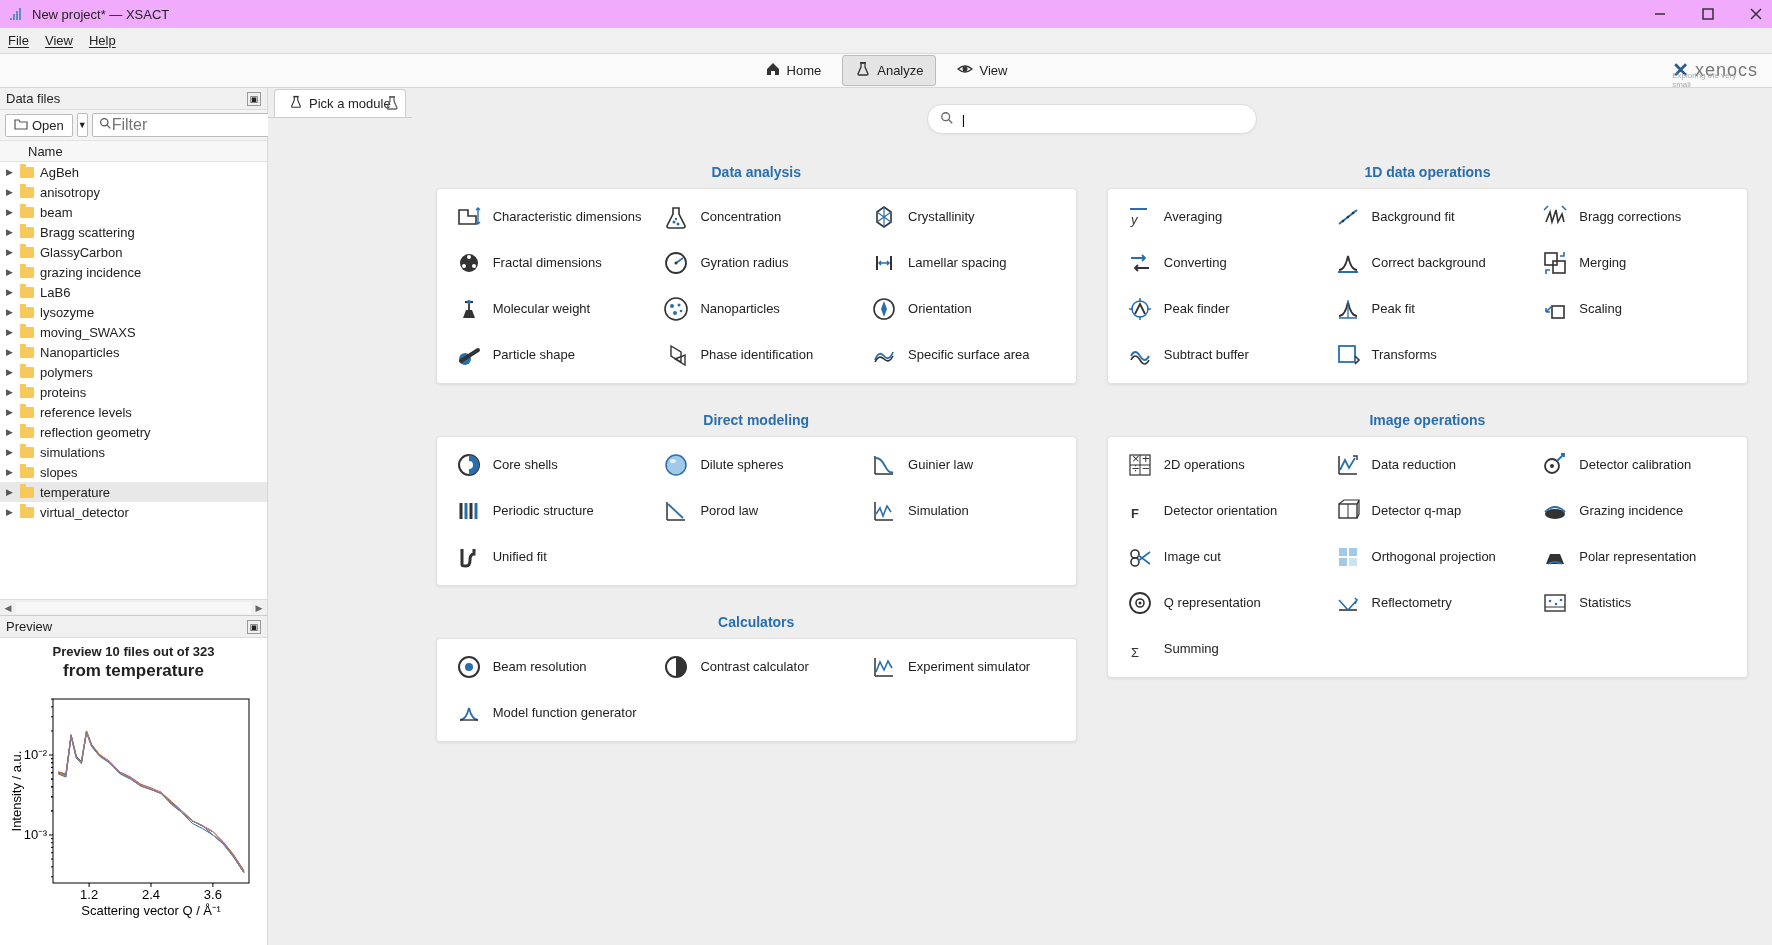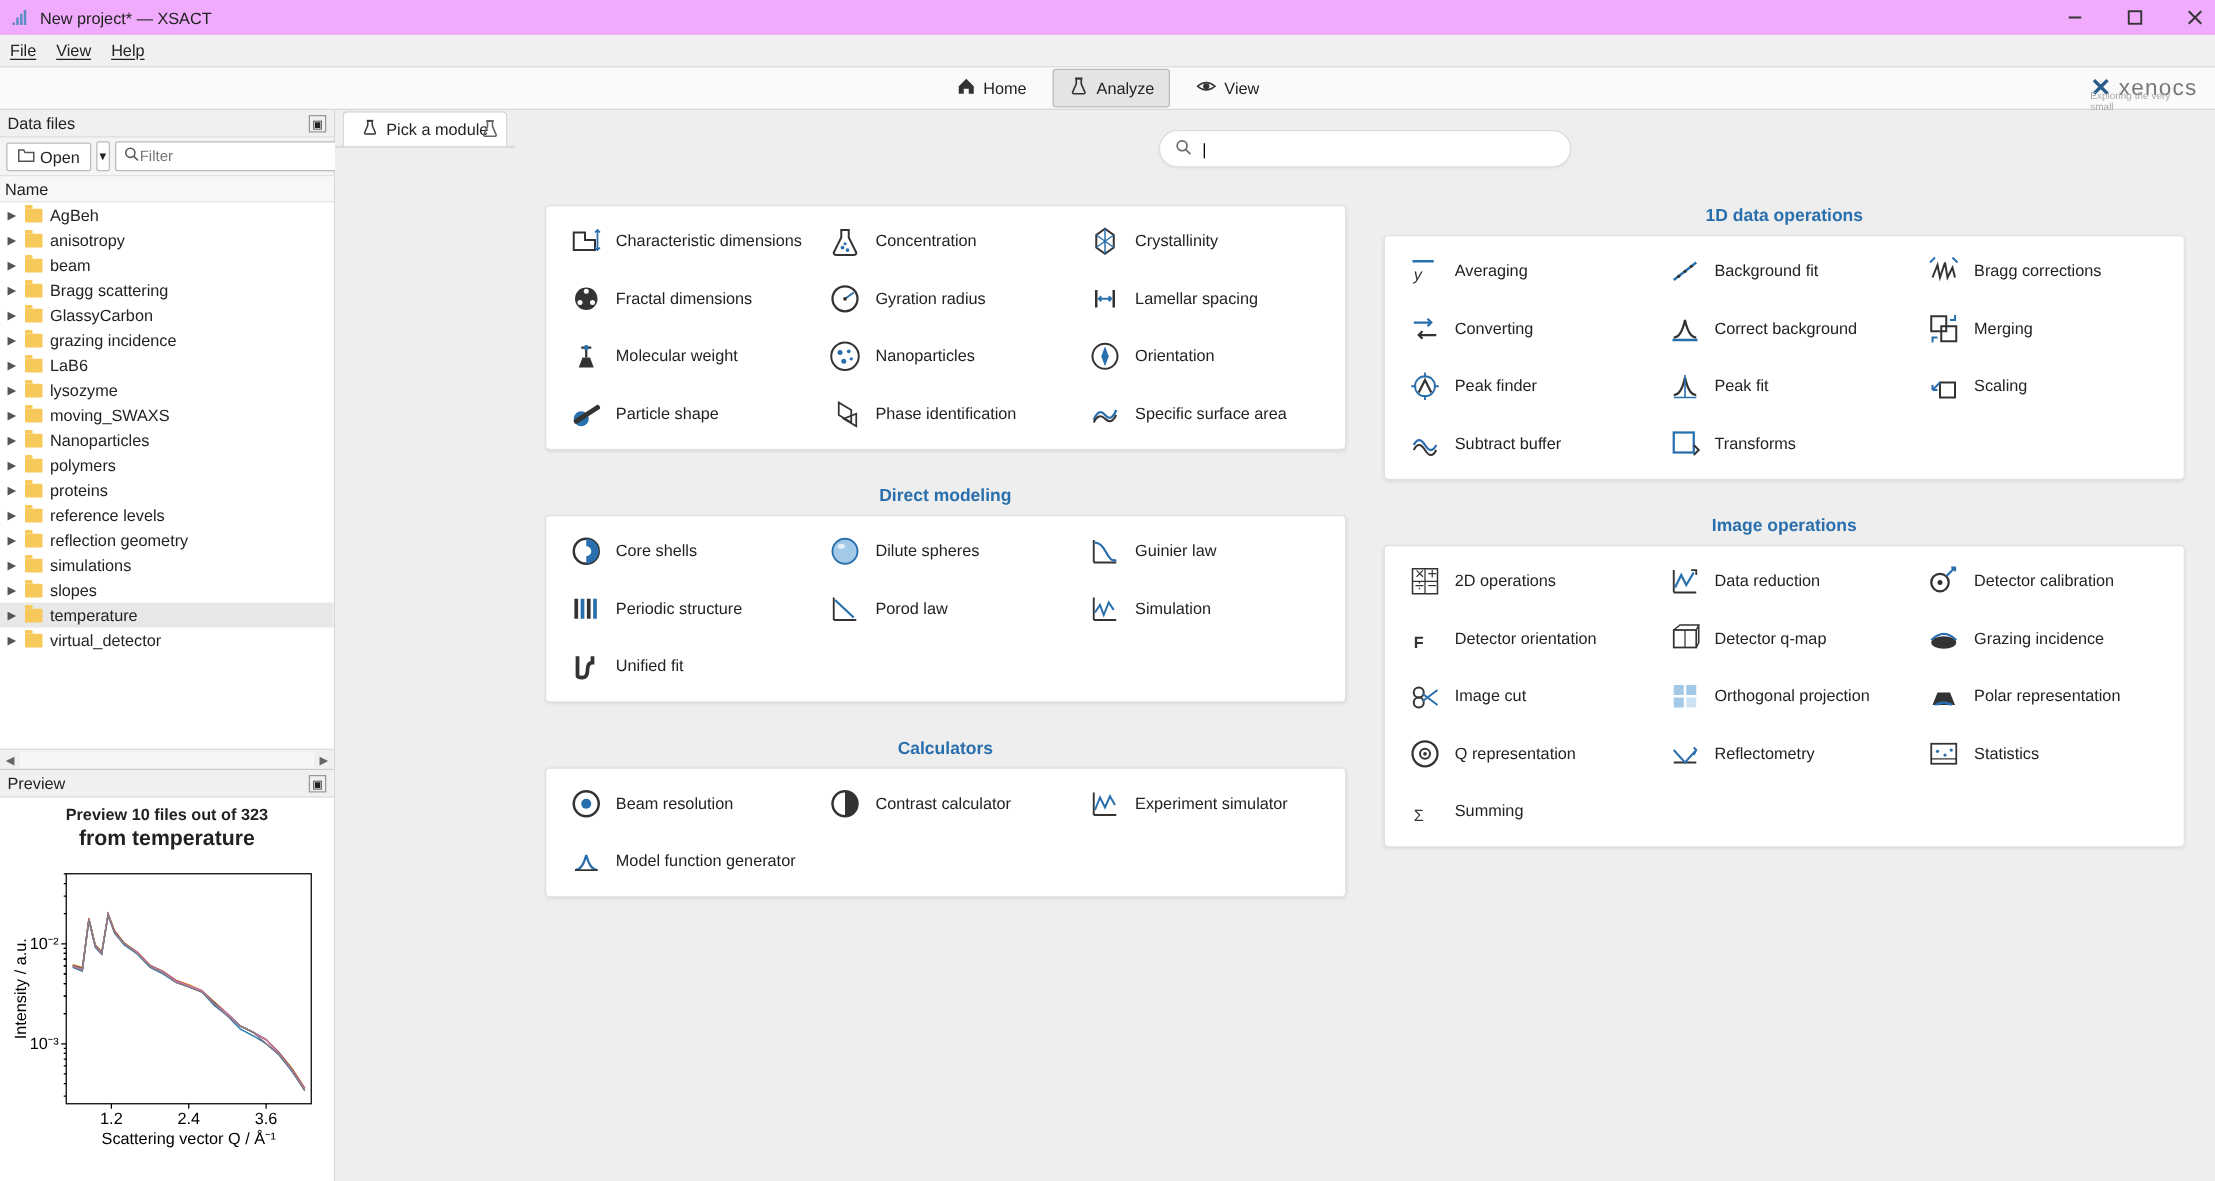--- a/index.html
+++ b/index.html
@@ -34,24 +34,24 @@
 
 
 .panel-header { height: 22px; display: flex; align-items: center; padding: 0 6px; font-size: 12px; background: #f0f0f0; border-bottom: 1px solid #ddd; }
 .panel-header .spacer { flex: 1; }
 .panel-header .panel-btn { width: 14px; height: 14px; border: 1px solid #999; font-size: 9px; display: inline-flex; align-items: center; justify-content: center; cursor: pointer; }
 
 .file-toolbar { height: 30px; display: flex; align-items: center; padding: 3px 5px; gap: 4px; }
 .file-toolbar .open-btn { display: flex; align-items: center; gap: 4px; border: 1px solid #bbb; padding: 3px 8px; background: #fff; cursor: pointer; border-radius: 2px; font-size: 12px; }
 .file-toolbar .open-split { width: 16px; height: 24px; border: 1px solid #bbb; background: #fff; display: flex; align-items: center; justify-content: center; cursor: pointer; border-radius: 2px; font-size: 9px; }
 .file-toolbar .filter-box { flex: 1; display: flex; align-items: center; border: 1px solid #bbb; background: #fff; padding: 2px 6px; border-radius: 2px; height: 24px; }
-.file-toolbar .filter-box input { border: none; outline: none; flex: 1; font-size: 12px; }
+.file-toolbar .filter-box input { border: none; outline: none; flex: 1; font-size: 16px; }
 .file-toolbar .extra-btn { width: 22px; height: 24px; border: 1px solid #bbb; background: #fff; display: flex; align-items: center; justify-content: center; cursor: pointer; border-radius: 2px; }
 
-.tree-header { height: 22px; display: flex; align-items: center; padding: 0 4px; background: #f7f7f7; border-top: 1px solid #e2e2e2; border-bottom: 1px solid #e2e2e2; font-size: 12px; }
+.tree-header { height: 22px; display: flex; align-items: center; padding: 0 28px; background: #f7f7f7; border-top: 1px solid #e2e2e2; border-bottom: 1px solid #e2e2e2; font-size: 12px; }
 .tree { flex: 1; overflow-y: auto; background: #fff; }
 .tree-row { height: 20px; display: flex; align-items: center; padding-left: 6px; cursor: pointer; font-size: 12px; }
 .tree-row.selected { background: #e8e8e8; }
 .tree-arrow { width: 10px; font-size: 9px; color: #555; margin-right: 4px; }
 .folder-icon { width: 14px; height: 11px; background: #f6c95a; border-radius: 1px; margin-right: 6px; position: relative; }
 .folder-icon::before { content: ""; position: absolute; top: -3px; left: 0; width: 6px; height: 3px; background: #f6c95a; border-radius: 1px 1px 0 0; }
 
 .tree-scrollbar { height: 16px; background: #f0f0f0; border-top: 1px solid #ddd; display: flex; align-items: center; }
 .tree-scrollbar .sb-arrow { width: 16px; height: 14px; display: flex; align-items: center; justify-content: center; font-size: 9px; color: #666; cursor: pointer; }
 .tree-scrollbar .sb-track { flex: 1; height: 12px; background: #f7f7f7; }
@@ -380,20 +380,21 @@
                 <circle cx="6.5" cy="6.5" r="4.5" fill="none" stroke="#666" stroke-width="1.5"></circle>
                 <line x1="10" y1="10" x2="14" y2="14" stroke="#666" stroke-width="1.5"></line>
               </svg></span>
           <input type="text" value="|" placeholder="" style="">
         </div>
       </div>
 
       <div class="category-columns">
         <div class="category-col" id="col-0">
             <div class="category">
+              <div class="category-title">Data analysis</div>
               <div class="card">
                 <div class="card-grid">
                   <div class="module-item">
                     <span class="mi-icon">
                       <svg class="ic-lg" viewBox="0 0 26 26">
                         <path d="M3 20 L3 6 L12 6 L12 12 L20 12 L20 20 Z" fill="none" stroke="#333" stroke-width="1.6"></path>
                         <path d="M22 4 L22 20 M20 6 L22 4 L24 6 M20 18 L22 20 L24 18" stroke="#2a6fad" stroke-width="1.4" fill="none"></path>
                       </svg>
                     </span>
                     <span class="mi-label">Characteristic dimensions</span>

